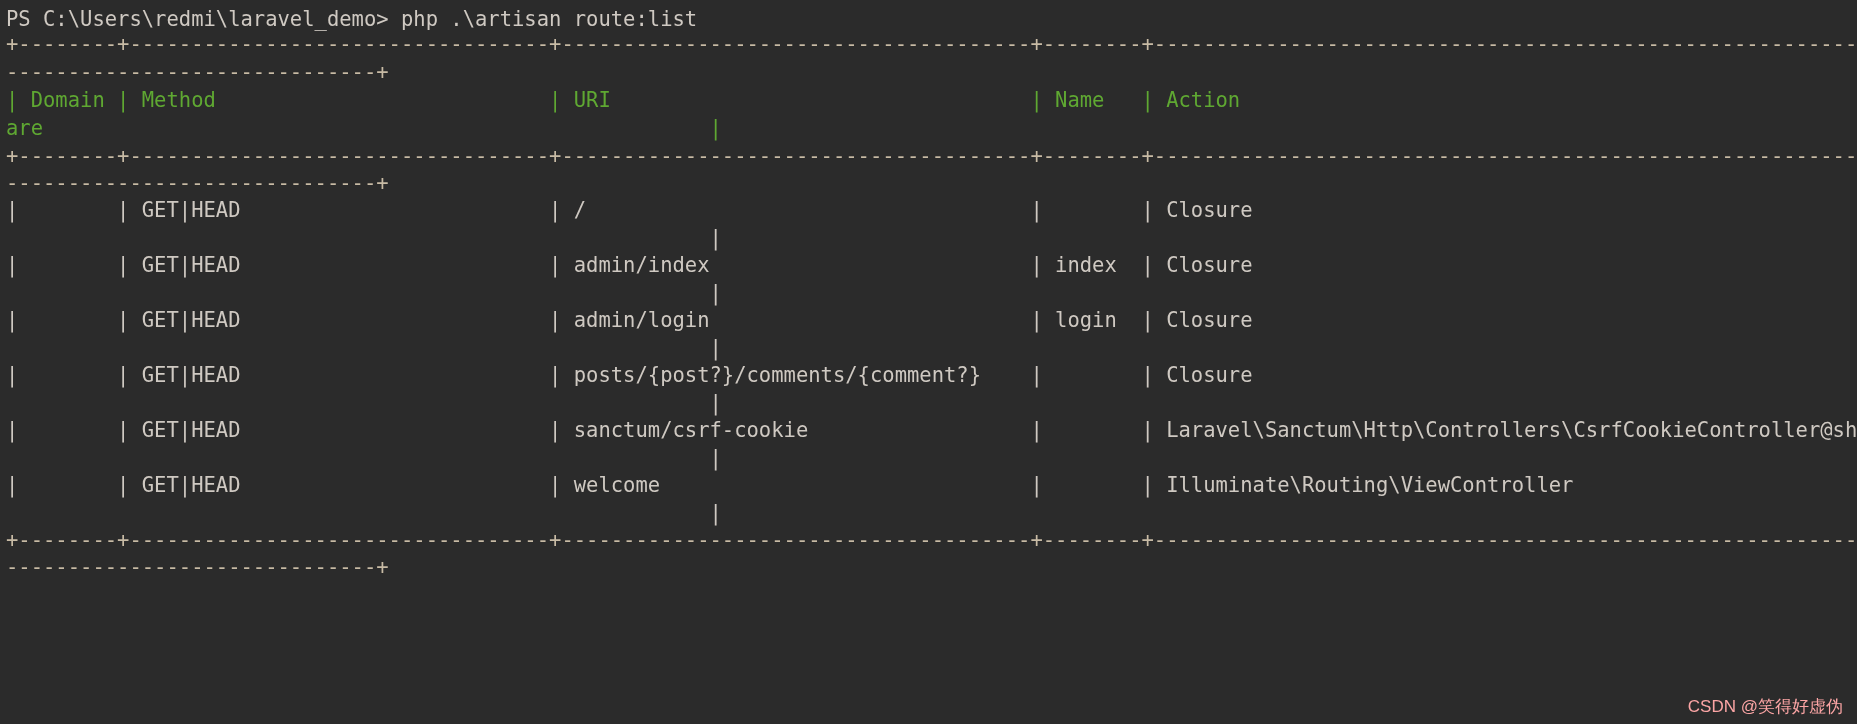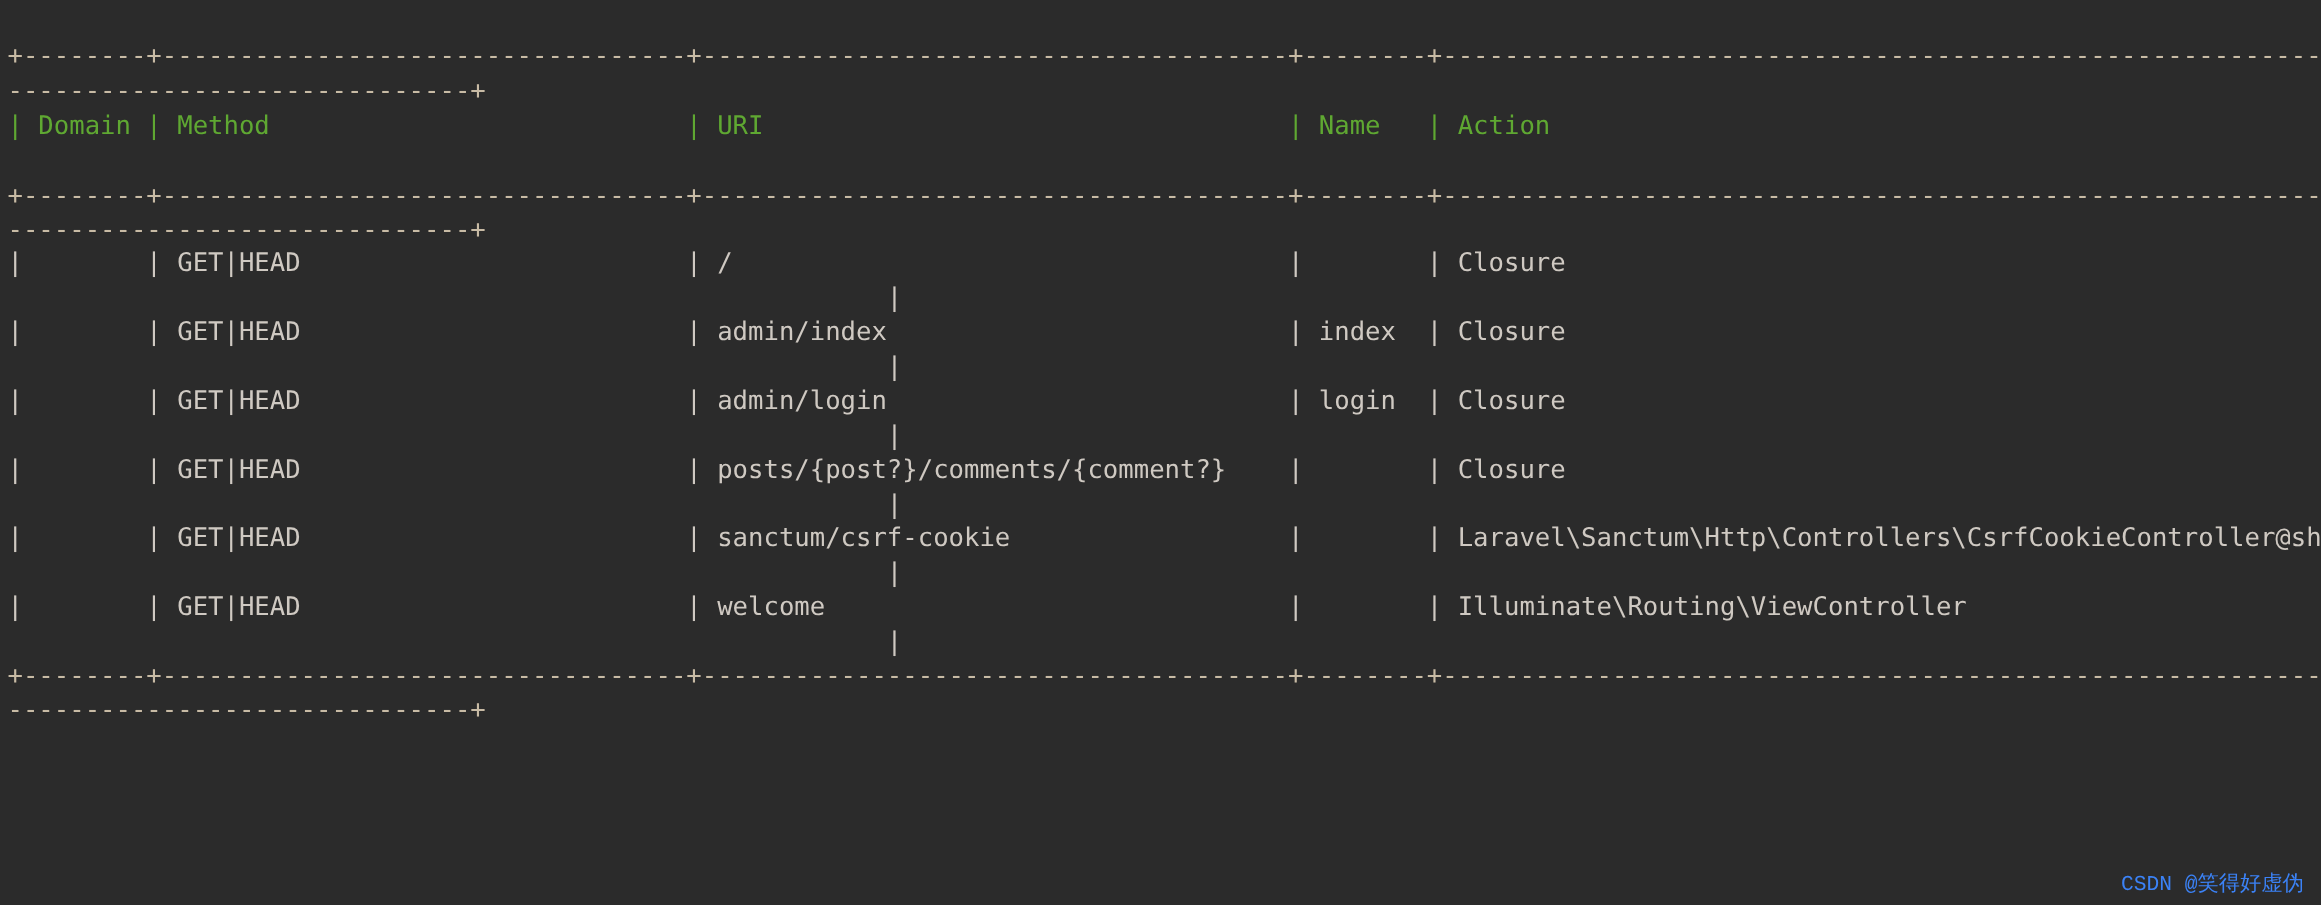--- a/index.html
+++ b/index.html
@@ -32,33 +32,35 @@
   }
   .fg-default { color: #cfc9c2; }
   .fg-green   { color: #5fa832; }
   .fg-border  { color: #c8bba5; }
   .fg-prompt  { color: #cfc9c2; }
 
   .watermark {
     position: absolute;
     right: 14px;
     bottom: 6px;
-    font-family: Liberation Mono, monospace;
+    font-family: Liberation Sans, sans-serif;
     font-size: 17px;
-    color: #3b82f6;
+    color: #fca5a5;
     white-space: pre;
   }
 </style>
 </head>
 <body>
 
 <div id="terminal">
+    <div class="line fg-prompt" style="top: 8px;">PS C:\Users\redmi\laravel_demo&gt; php .\artisan route:list</div>
     <div class="line fg-border" style="top: 33px;">+--------+----------------------------------+--------------------------------------+--------+--------------------------------------------------------------+--------</div>
     <div class="line fg-border" style="top: 61px;">------------------------------+</div>
     <div class="line fg-green" style="top: 89px;">| Domain | Method                           | URI                                  | Name   | Action                                                       | Middlew</div>
+    <div class="line fg-green" style="top: 117px;">are                                                      |</div>
     <div class="line fg-border" style="top: 145px;">+--------+----------------------------------+--------------------------------------+--------+--------------------------------------------------------------+--------</div>
     <div class="line fg-border" style="top: 172px;">------------------------------+</div>
     <div class="line fg-default" style="top: 199px;">|        | GET|HEAD                         | /                                    |        | Closure                                                      | web</div>
     <div class="line fg-default" style="top: 227px;">                                                         |</div>
     <div class="line fg-default" style="top: 254px;">|        | GET|HEAD                         | admin/index                          | index  | Closure                                                      | web</div>
     <div class="line fg-default" style="top: 282px;">                                                         |</div>
     <div class="line fg-default" style="top: 309px;">|        | GET|HEAD                         | admin/login                          | login  | Closure                                                      | web</div>
     <div class="line fg-default" style="top: 337px;">                                                         |</div>
     <div class="line fg-default" style="top: 364px;">|        | GET|HEAD                         | posts/{post?}/comments/{comment?}    |        | Closure                                                      | web</div>
     <div class="line fg-default" style="top: 392px;">                                                         |</div>

